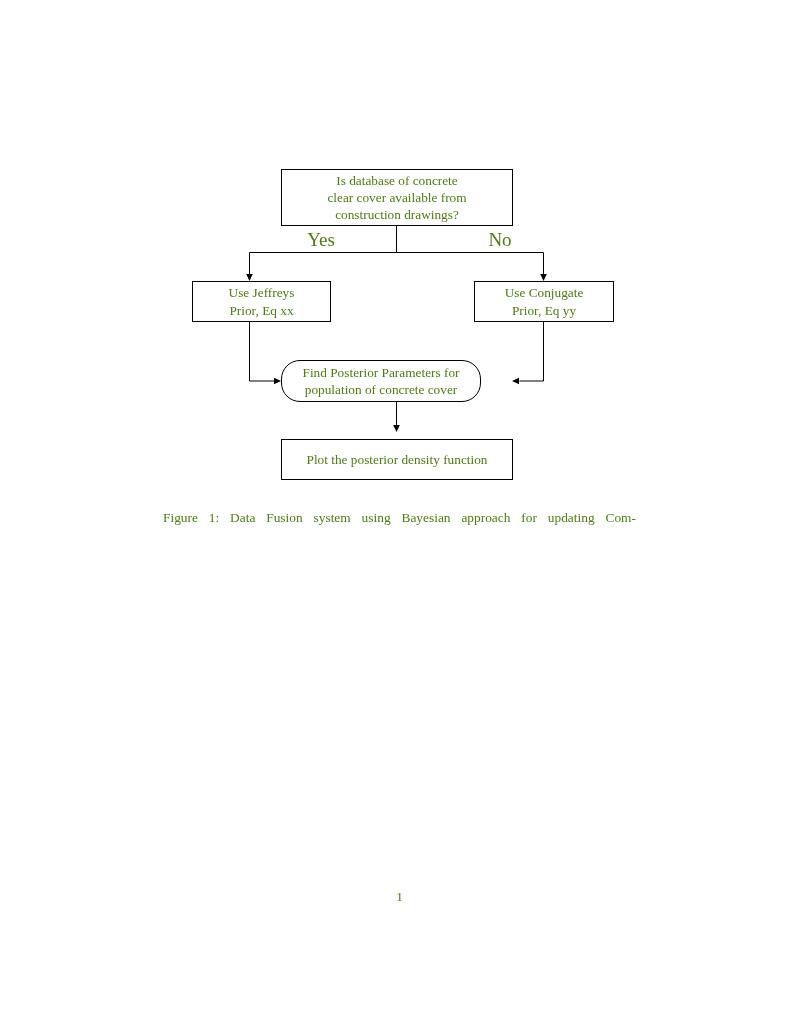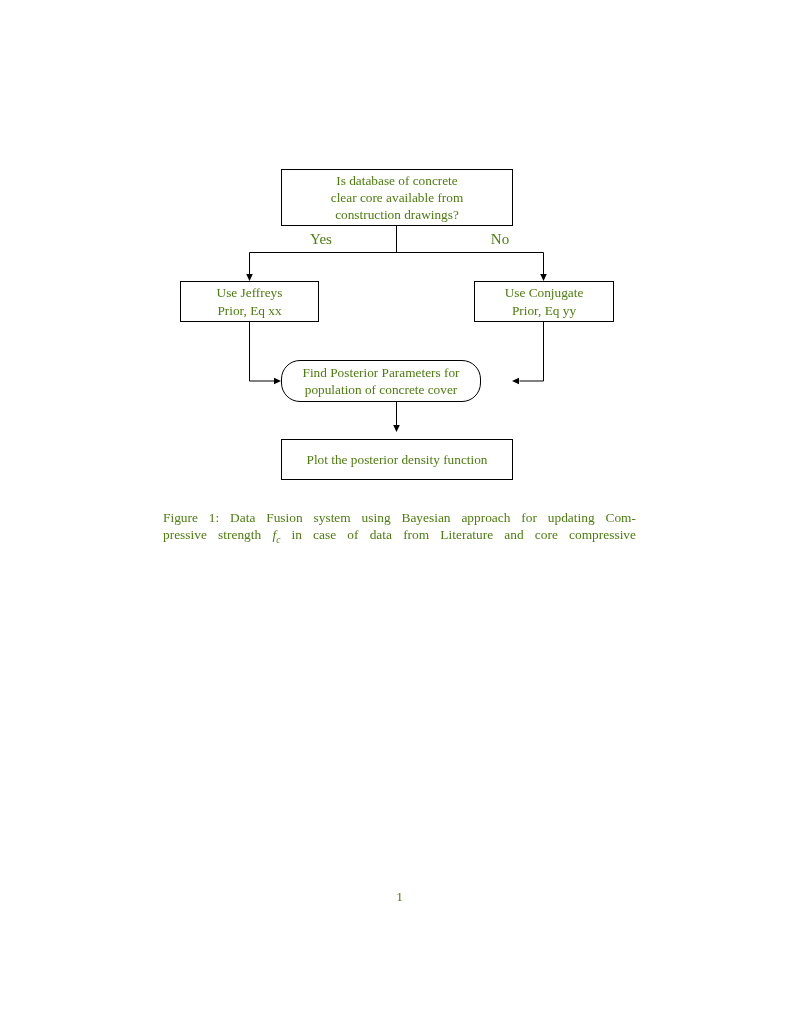--- a/index.html
+++ b/index.html
@@ -41,29 +41,29 @@
     display: flex;
     flex-direction: column;
     align-items: center;
     justify-content: center;
     text-align: center;
     font-size: 13.3px;
     line-height: 17.3px;
     white-space: nowrap;
   }
   .box-decision  { left: 281px; top: 169px; width: 232px; height: 57px; }
-  .box-jeffreys  { left: 180px; top: 281px; width: 139px; height: 41px; }
+  .box-jeffreys  { left: 192px; top: 281px; width: 139px; height: 41px; }
   .box-conjugate { left: 474px; top: 281px; width: 140px; height: 41px; }
   .box-posterior { left: 281px; top: 360px; width: 200px; height: 42px; border-radius: 19px; }
   .box-plot      { left: 281px; top: 432px; width: 232px; height: 41px; margin-top: 7px; }
   .edge-label {
     position: absolute;
     top: 232px;
     transform: translateX(-50%);
-    font-size: 15px;
+    font-size: 19px;
     line-height: 15px;
     background: #ffffff;
     padding: 0 2px;
   }
   .edge-label-yes { left: 321px; }
   .edge-label-no  { left: 468px; margin-left: 32px; }
   .caption {
     position: absolute;
     left: 163px;
     top: 489px;
@@ -120,21 +120,21 @@
       <polygon points="519,377.7 519,384.3 512,381"></polygon>
     </g>
     <g>
       <path d="M396.5 402 L396.5 425.5"></path>
       <polygon points="393.2,425 399.8,425 396.5,432"></polygon>
     </g>
   </svg>
 
   <div class="box box-decision">
     <div>Is database of concrete</div>
-    <div>clear core available from</div>
+    <div>clear cover available from</div>
     <div>construction drawings?</div>
   </div>
 
   <span class="edge-label edge-label-yes">Yes</span>
   <span class="edge-label edge-label-no">No</span>
 
   <div class="box box-jeffreys">
     <div>Use Jeffreys</div>
     <div>Prior, Eq xx</div>
   </div>
@@ -148,18 +148,17 @@
     <div>Find Posterior Parameters for</div>
     <div>population of concrete cover</div>
   </div>
 
   <div class="box box-plot">
     <div>Plot the posterior density function</div>
   </div>
 
   <div class="caption">
     <div class="cap-line jl">Figure 1: Data Fusion system using Bayesian approach for updating Com-</div>
-    <div class="cap-line jl"><span>pressive strength </span><span class="math-var">f</span><sub class="math-sub">c</sub><span> in case of data from Literature and core compressive</span></div>
   </div>
 
   <div class="page-number">1</div>
 
 </div>
 
 </body></html>

